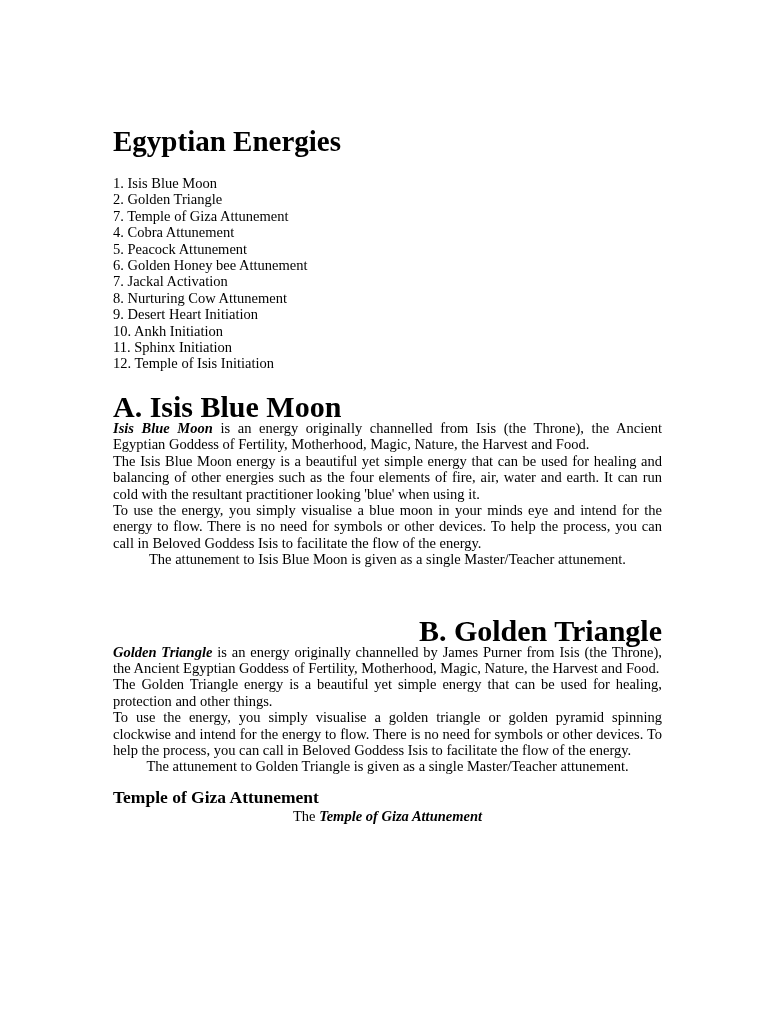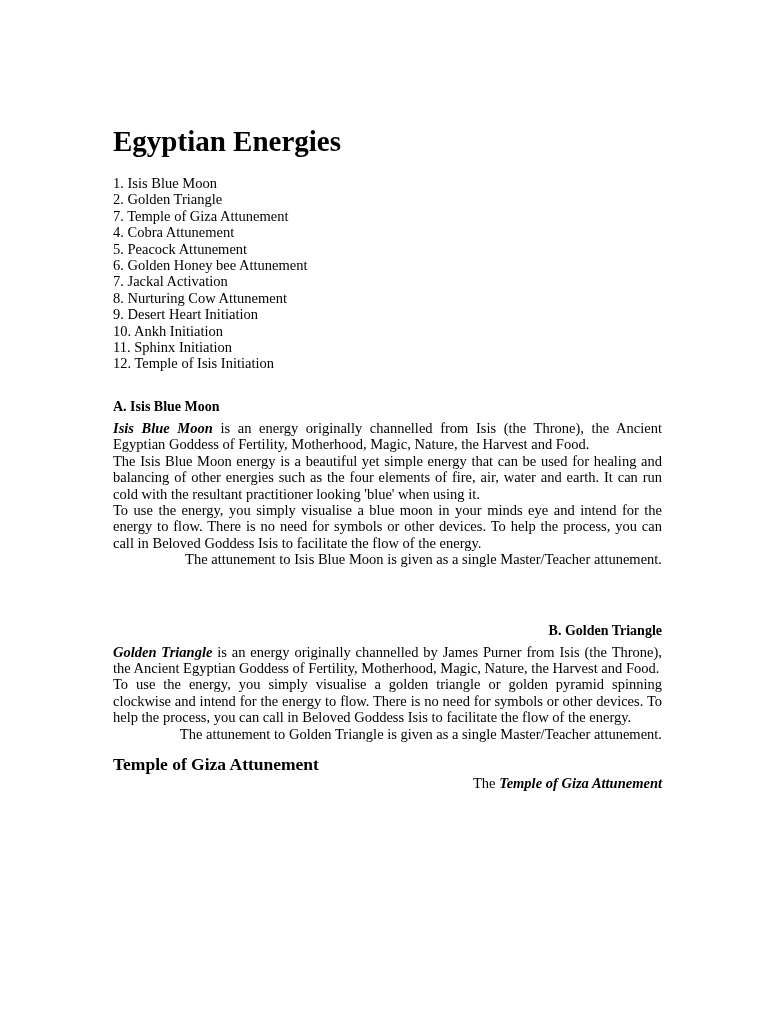--- a/index.html
+++ b/index.html
@@ -30,21 +30,21 @@
   }
   .toc {
     margin-top: 17px;
     font-size: 14.5px;
     line-height: 16.4px;
   }
   .toc-item {
     white-space: nowrap;
   }
   .section-heading {
-    font-size: 14px;
+    font-size: 30px;
     line-height: 26px;
     font-weight: bold;
     margin: 22px 0 0 0;
   }
   .section-heading.b {
     margin-top: 50px;
     text-align: right;
   }
   .sub-heading {
     font-size: 17.5px;
@@ -52,21 +52,21 @@
     font-weight: bold;
     margin: 12px 0 0 0;
   }
   .para {
     font-size: 14.5px;
     line-height: 16.4px;
     margin: 0;
     text-align: justify;
   }
   .para.last-line {
-    text-align: right;
+    text-align: center;
   }
   .lead-name {
     font-weight: bold;
     font-style: italic;
   }
   .bold-para {
     font-weight: normal;
   }
   .fn-ref {
     color: #3333cc;
@@ -101,20 +101,21 @@
     </div>
 
     <h2 class="section-heading a">A. Isis Blue Moon</h2>
     <p class="para"><span class="lead-name">Isis Blue Moon</span><span> is an energy originally channelled from Isis (the Throne), the Ancient Egyptian Goddess of Fertility, Motherhood, Magic, Nature, the Harvest and Food.</span></p>
     <p class="para">The Isis Blue Moon energy is a beautiful yet simple energy that can be used for healing and balancing of other energies such as the four elements of fire, air, water and earth. It can run cold with the resultant practitioner looking 'blue' when using it.</p>
     <p class="para bold-para">To use the energy, you simply visualise a blue moon in your minds eye and intend for the energy to flow. There is no need for symbols or other devices. To help the process, you can call in Beloved Goddess Isis to facilitate the flow of the energy.</p>
     <p class="para last-line">The attunement to Isis Blue Moon is given as a single Master/Teacher attunement.</p>
 
     <h2 class="section-heading b">B. Golden Triangle</h2>
     <p class="para"><span class="lead-name">Golden Triangle</span><span> is an energy originally channelled by James Purner from Isis (the Throne), the Ancient Egyptian Goddess of Fertility, Motherhood, Magic, Nature, the Harvest and Food.</span></p>
+    <p class="para">The Golden Triangle energy is a beautiful yet simple energy that can be used for healing, protection and other things.</p>
     <p class="para bold-para">To use the energy, you simply visualise a golden triangle or golden pyramid spinning clockwise and intend for the energy to flow. There is no need for symbols or other devices. To help the process, you can call in Beloved Goddess Isis to facilitate the flow of the energy.</p>
     <p class="para last-line">The attunement to Golden Triangle is given as a single Master/Teacher attunement.</p>
 
     <h3 class="sub-heading">Temple of Giza Attunement</h3>
     <p class="para last-line"><span>The </span><span class="lead-name">Temple of Giza Attunement</span></p>
 
   </div>
 </div>
 
 </body></html>

